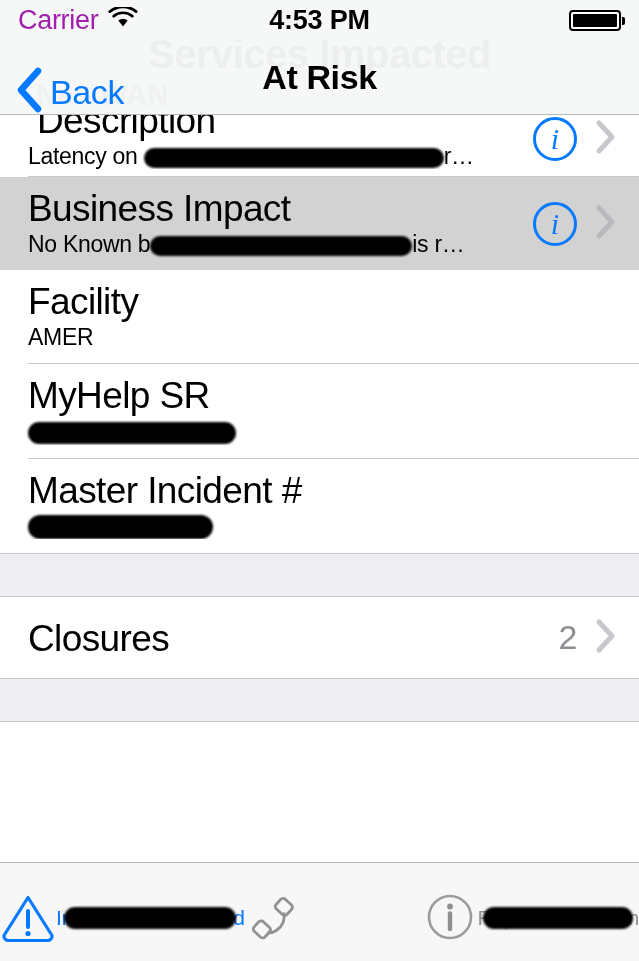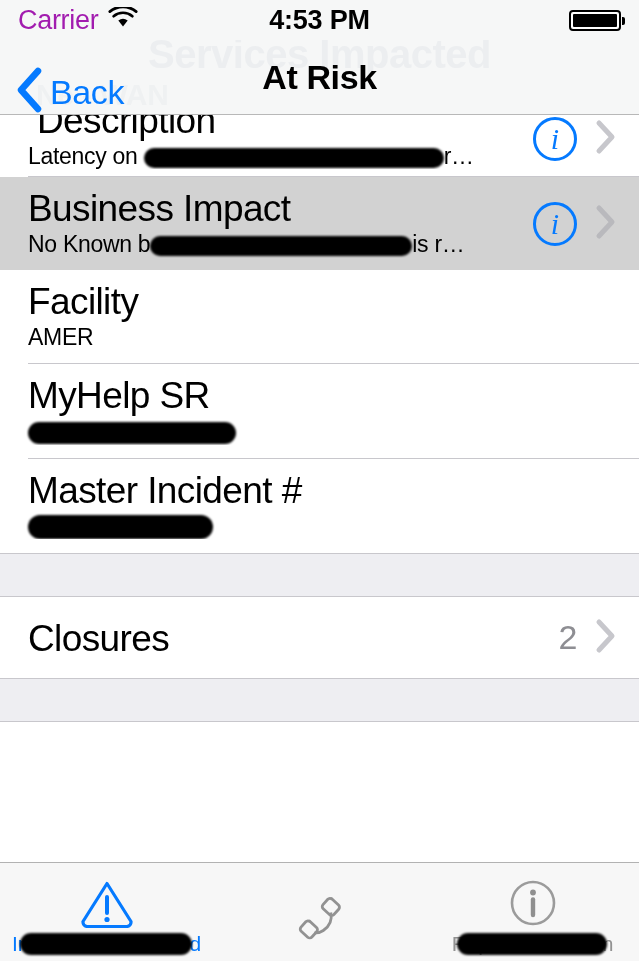--- a/index.html
+++ b/index.html
@@ -117,22 +117,22 @@
     border-top:1px solid #c8c7cc; border-bottom:1px solid #c8c7cc;
   }
 
   
   .tabbar {
     position:absolute; bottom:0; left:0; width:639px; height:99px;
     background:#f7f7f7; border-top:1px solid #b2b2b2; z-index:50;
     display:flex;
   }
   .tab {
-    flex:1; display:flex; flex-direction:column; align-items:center;
-    justify-content:center; padding-top:9px; cursor:pointer; position:relative;
+    flex:1; display:flex; flex-direction:row; align-items:center;
+    justify-content:space-between; padding-top:9px; cursor:pointer; position:relative;
   }
   .tab-icon { height:52px; display:flex; align-items:center; justify-content:center; }
   .tab-label {
     font-size:21px; margin-top:3px; letter-spacing:-0.2px; white-space:nowrap;
     position:relative;
   }
   .tab-label.active { color:#057aff; }
   .tab-label.inactive { color:#929292; }
   .tab-redact {
     position:absolute; left:50%; transform:translateX(-50%);

